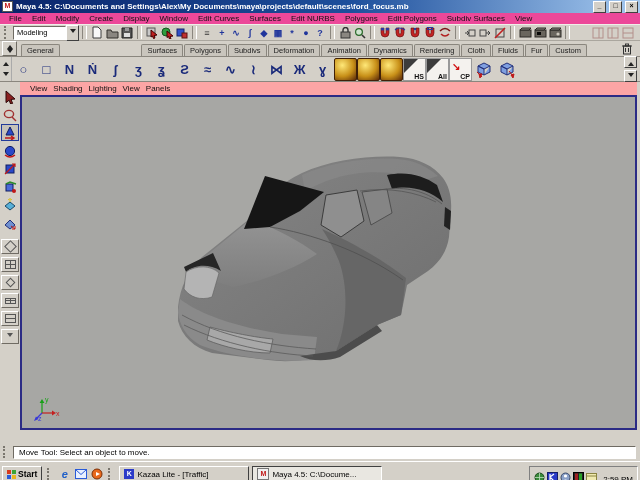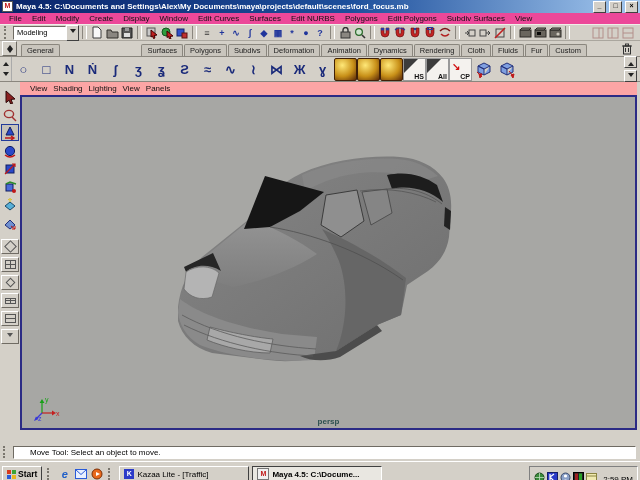--- a/index.html
+++ b/index.html
@@ -74,34 +74,34 @@
   #panelwrap{position:absolute;left:20px;top:0;width:617px;height:348px;}
   #panelmenu{height:13px;display:flex;align-items:center;padding-left:10px;background:#fca5a5;}
   #panelmenu .pmi{font-size:8px;color:#111;padding:0 6px 0 0;}
   #view{position:absolute;left:0;top:13px;right:0;bottom:0;border:2px solid #2b2b85;background:#a7a7a4;overflow:hidden;}
   #persp{position:absolute;left:0;right:0;bottom:2px;text-align:center;font-size:8px;font-weight:bold;color:#2d5050;}
   #axis{position:absolute;left:10px;bottom:6px;}
   
   #helpline{position:absolute;left:0;top:445px;width:100%;height:14px;display:flex;align-items:center;background:#d4d0c8;}
   #helpgrip{width:5px;height:12px;border-left:2px dotted #7a766e;margin:0 3px;}
   #helpfield{flex:1;height:11px;background:#fff;border:1px solid;border-color:#6f6b63 #fff #fff #6f6b63;
-    font-size:8px;line-height:11px;padding-left:16px;color:#000;margin-right:4px;}
+    font-size:8px;line-height:11px;padding-left:5px;color:#000;margin-right:4px;}
   
   #taskbar{position:absolute;left:0;top:461px;width:100%;height:25px;background:#d4d0c8;
     border-top:1px solid #fff;display:flex;align-items:center;padding:0 2px;box-sizing:border-box;gap:3px;}
   #startbtn{height:15px;display:flex;align-items:center;gap:2px;padding:0 4px;background:#d4d0c8;
     border:1px solid;border-color:#fff #404040 #404040 #fff;flex:0 0 auto;}
   #startbtn .flag{width:9px;height:9px;position:relative;flex:0 0 auto;}
   .fp{position:absolute;width:4px;height:4px;}
   #startbtn .lab{font-size:8.5px;font-weight:bold;color:#000;}
   .ql{width:13px;height:13px;display:flex;align-items:center;justify-content:center;flex:0 0 auto;}
   .taskbtn{height:15px;display:flex;align-items:center;gap:3px;padding:0 4px;flex:0 0 auto;width:120px;
     background:#d4d0c8;border:1px solid;border-color:#fff #404040 #404040 #fff;overflow:hidden;}
   .taskbtn.active{border-color:#404040 #fff #fff #404040;background:#e9e7e1;}
-  .taskbtn .tlab{font-size:8px;font-weight:bold;color:#000;white-space:nowrap;overflow:hidden;}
+  .taskbtn .tlab{font-size:8px;font-weight:normal;color:#000;white-space:nowrap;overflow:hidden;}
   .ticon{width:10px;height:10px;flex:0 0 auto;font-size:7px;font-weight:bold;text-align:center;line-height:10px;}
   #tray{margin-left:auto;height:15px;display:flex;align-items:center;gap:2px;padding:0 4px;
     border:1px solid;border-color:#808080 #fff #fff #808080;flex:0 0 auto;}
   .tico{width:11px;height:11px;flex:0 0 auto;}
   #clock{font-size:8px;color:#000;padding-left:4px;margin-top:10px;}
 </style>
 </head>
 <body>
 
 <div id="screen">
@@ -564,21 +564,20 @@
           <path d="M10,5 l-2.4,4 h4.8 z" fill="#18a018"></path>
           <line x1="10" y1="19" x2="21" y2="19" stroke="#c42020" stroke-width="1.2"></line>
           <path d="M24,19 l-4,-2.4 v4.8 z" fill="#c42020"></path>
           <line x1="10" y1="19" x2="4" y2="25" stroke="#3838d8" stroke-width="1.2"></line>
           <path d="M2,27 l2,-4.6 2.6,2.6 z" fill="#3838d8"></path>
           <text x="13" y="8" font-size="7" fill="#18a018">y</text>
           <text x="24" y="22" font-size="7" fill="#c42020">x</text>
           <text x="6" y="27" font-size="7" fill="#3838d8">z</text>
         </svg>
 
-        <div id="persp">persp</div>
       </div>
     </div>
   </div>
 
   <div id="helpline">
     <span id="helpgrip"></span>
     <span id="helpfield">Move Tool: Select an object to move.</span>
   </div>
 
   <div id="taskbar">

